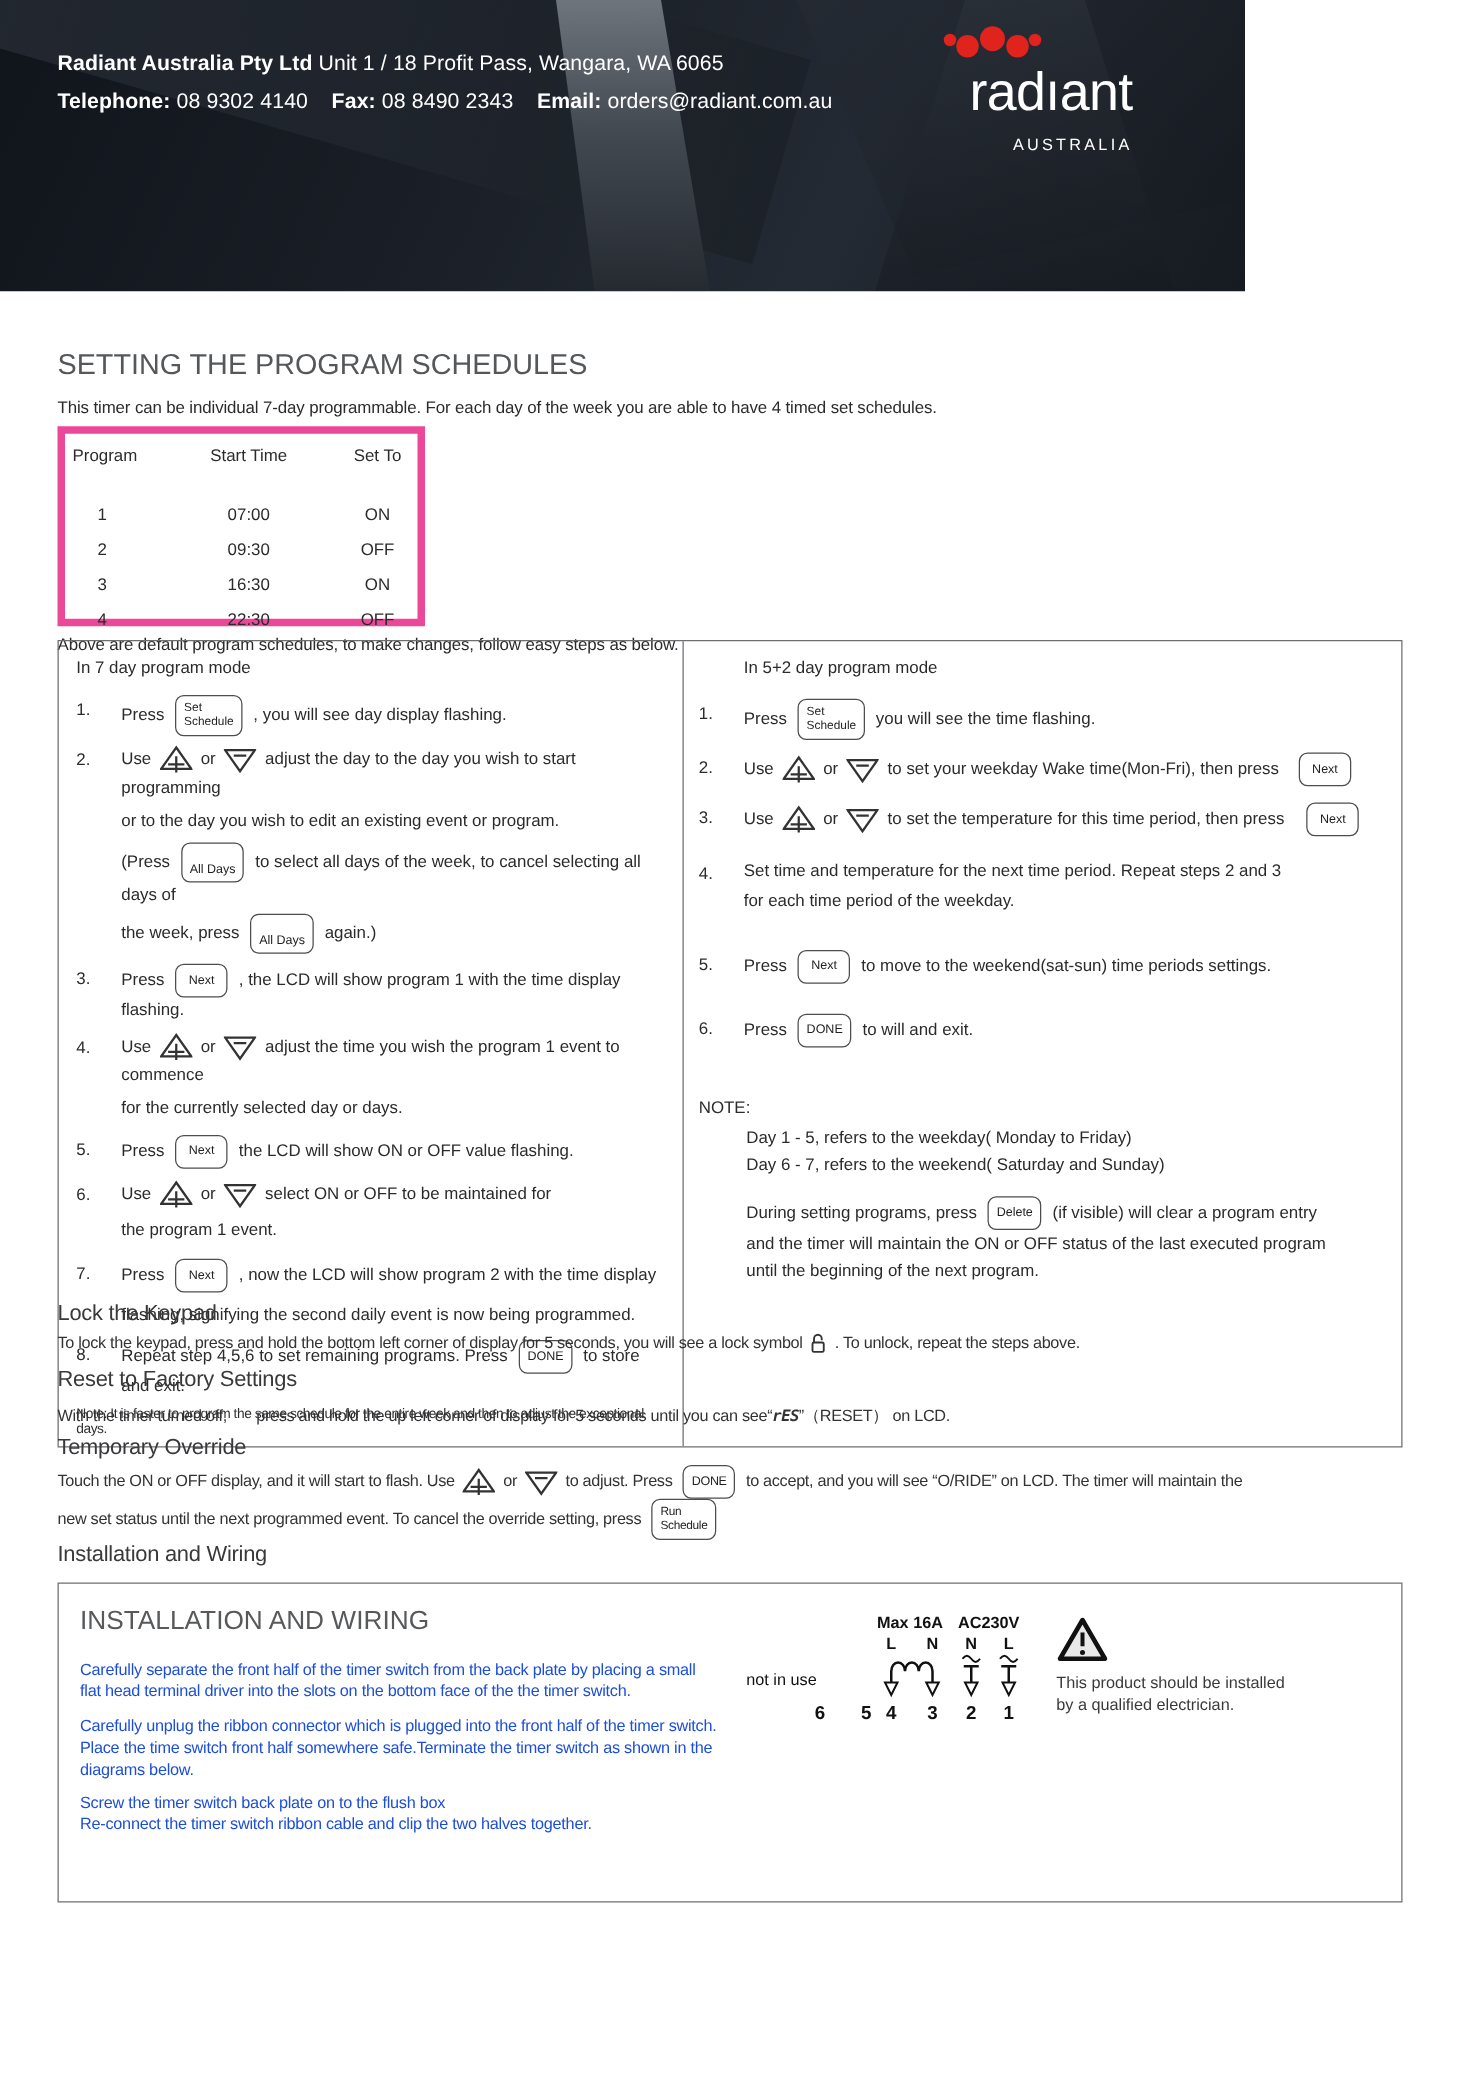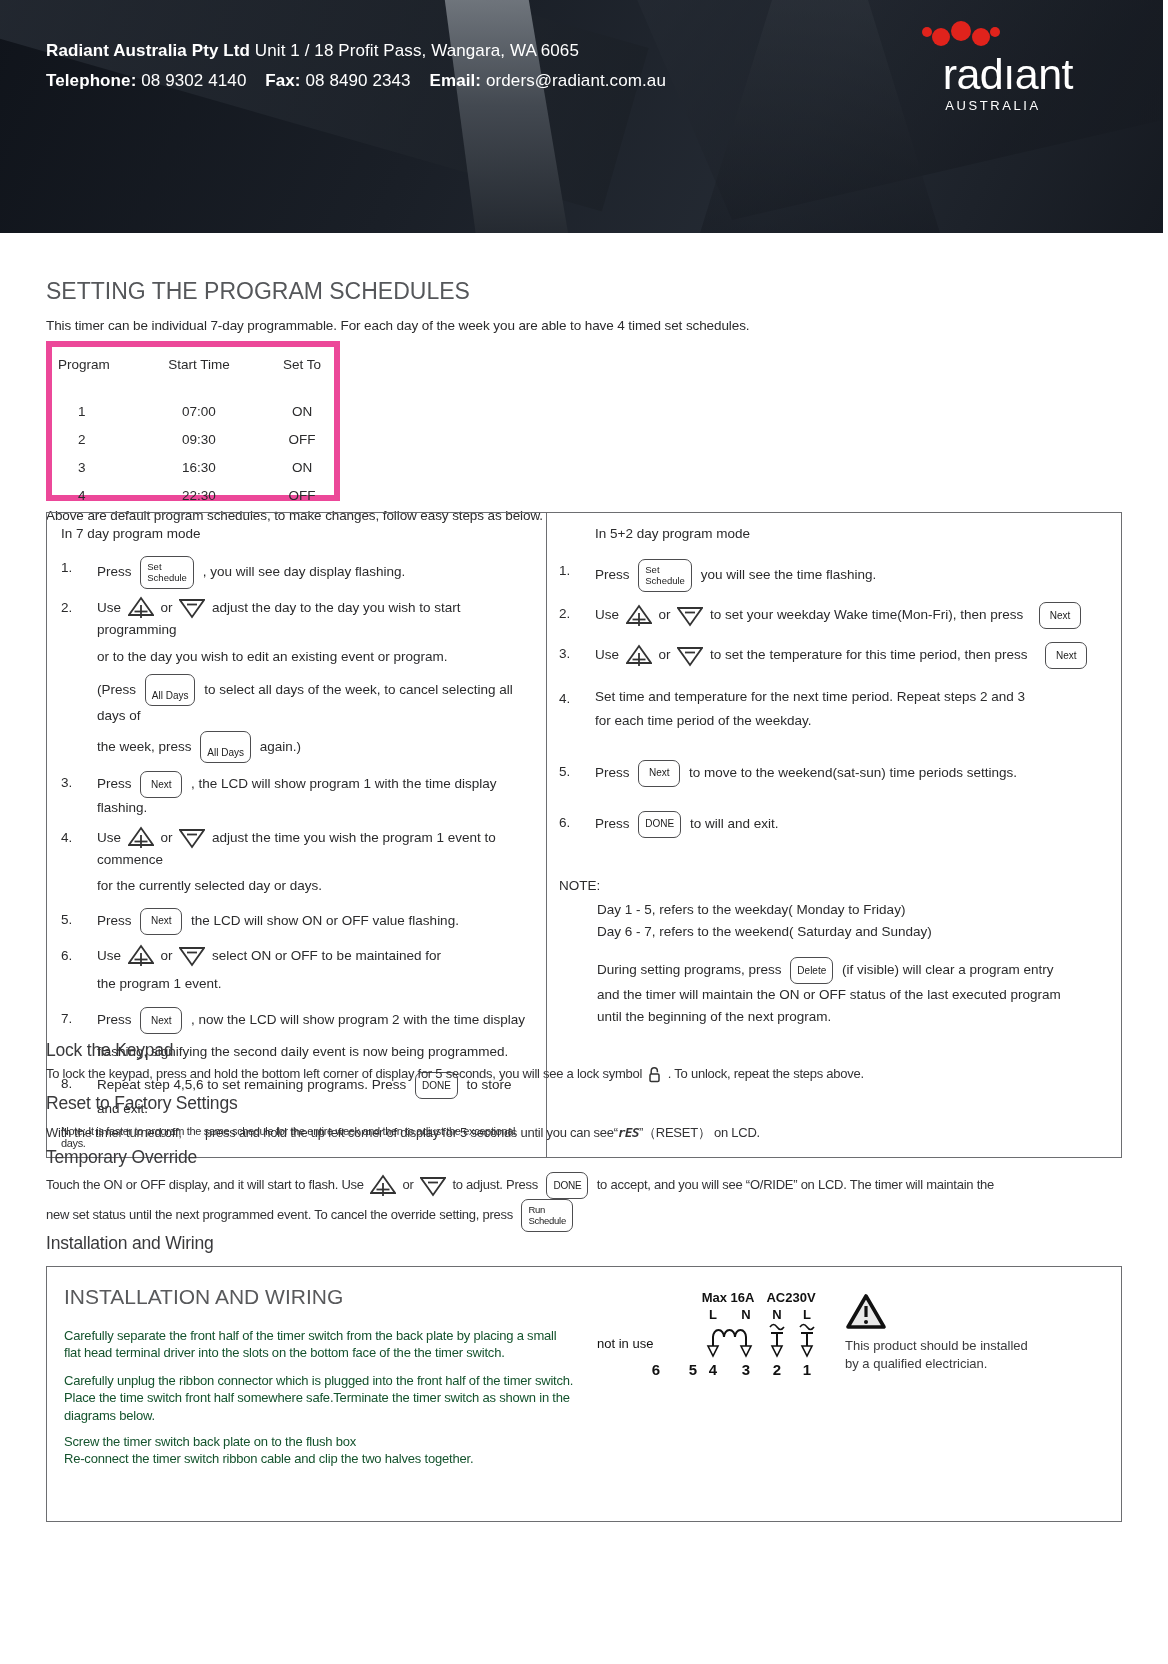--- a/index.html
+++ b/index.html
@@ -2,40 +2,40 @@
 <html><head>
 <meta charset="utf-8">
 <style>
   * { box-sizing: border-box; }
   html,body { margin:0; padding:0; }
   body {
     width:1168px; height:1664px; position:relative; background:#ffffff;
     font-family:"Liberation Sans", sans-serif; color:#2b2b2c;
   }
   
-  .hdr { position:absolute; left:0; top:0; width:1163px; height:233px;
+  .hdr { position:absolute; left:0; top:0; width:996px; height:233px;
          background:linear-gradient(115deg,#10141b 0%,#1a1f27 38%,#242a33 68%,#161a21 100%);
          overflow:hidden; }
   .hdr .beam1 { position:absolute; left:428px; top:0; width:140px; height:233px;
         background:linear-gradient(180deg,#7d838a 0%,#4a5058 45%,#262b32 100%);
         clip-path:polygon(12% 0,72% 0,100% 100%,34% 100%); opacity:.85; }
   .hdr .beam2 { position:absolute; left:-120px; top:-60px; width:760px; height:170px;
         transform:rotate(16deg); background:linear-gradient(90deg,#2a3039,#1b2027); opacity:.75; }
   .hdr .beam3 { position:absolute; left:620px; top:-40px; width:560px; height:260px;
         background:linear-gradient(135deg,#272d36 0%,#161a21 70%); clip-path:polygon(0 0,100% 0,100% 60%,20% 100%); opacity:.6; }
   .hdr .beam4 { position:absolute; left:700px; top:0px; width:240px; height:233px;
         background:linear-gradient(180deg,#31373f,#14181f); clip-path:polygon(30% 0,70% 0,100% 100%,0% 100%); opacity:.45; }
   .hdr-text { position:absolute; left:46px; top:36px; color:#fff; z-index:3; }
   .hdr-text .row { font-size:17px; line-height:30px; font-weight:400; letter-spacing:.1px; }
   .hdr-text .b { font-weight:700; }
   .hdr-text .gap { display:inline-block; width:14px; }
   .logo { position:absolute; right:90px; top:20px; z-index:3; text-align:right; width:160px; }
   .logo .wave { display:block; margin:0 auto 0 6px; }
   .logo .word { color:#fff; font-size:43px; line-height:40px; letter-spacing:-.5px; font-weight:400; }
-  .logo .sub  { color:#fff; font-size:13px; letter-spacing:2.6px; margin-top:4px; font-weight:400;text-align:center; }
+  .logo .sub  { color:#fff; font-size:13px; letter-spacing:2.6px; margin-top:14px; font-weight:400; }
   
   .h1 { position:absolute; left:46px; top:278px; font-size:23px; color:#55575a; font-weight:400; }
   .p-intro { position:absolute; left:46px; top:318px; font-size:13.5px; letter-spacing:-.1px; }
   .p-after { position:absolute; left:46px; top:508px; font-size:13.5px; letter-spacing:-.1px; }
   .h2 { position:absolute; left:46px; font-size:17.5px; font-weight:400; color:#39393b; letter-spacing:-.2px; }
   .sect-p { position:absolute; left:46px; font-size:13px; color:#333335; letter-spacing:-.25px; }
   
   .prog-table { position:absolute; left:46px; top:341px; width:294px; height:160px;
         border:6px solid #ec4899; padding-top:10px; font-size:13.5px; }
   .pt-row { display:grid; grid-template-columns:88px 118px 88px; height:28px; align-items:center; }
@@ -61,21 +61,21 @@
   .key.two { white-space:pre-line; text-align:left; justify-content:flex-start;
         height:33px; font-size:9.5px; min-width:48px; }
   .key.bottom { align-items:flex-end; padding-bottom:3px; height:32px; }
   .tri { vertical-align:middle; margin:0 3px; }
   .note-small { font-size:11px; letter-spacing:-.35px; color:#2f2f31; margin-top:6px; }
   .indent { padding-left:38px; line-height:1.65; }
   
   .install { position:absolute; left:46px; top:1266px; width:1076px; height:256px;
         border:1px solid #6d6e71; }
   .inst-title { position:absolute; left:17px; top:18px; font-size:21px; color:#58595b; font-weight:400; }
-  .inst-p { position:absolute; left:17px; width:540px; font-size:13px; color:#14532d;
+  .inst-p { position:absolute; left:17px; width:540px; font-size:13px; color:#1d4ed8;
         letter-spacing:-.2px; line-height:1.33; white-space:pre-line; }
   .wiring { position:absolute; left:540px; top:22px; }
   .warn { position:absolute; left:798px; top:26px; }
   .warn-text { position:absolute; left:798px; top:70px; font-size:13px; color:#3a3a3c;
         white-space:pre-line; line-height:1.35; }
   .lcd { font-family:"DejaVu Sans Mono", monospace; font-weight:700; font-style:italic;
         font-size:12.5px; letter-spacing:-.5px; }
   .rgap { display:inline-block; width:20px; }
 </style>
 </head>

